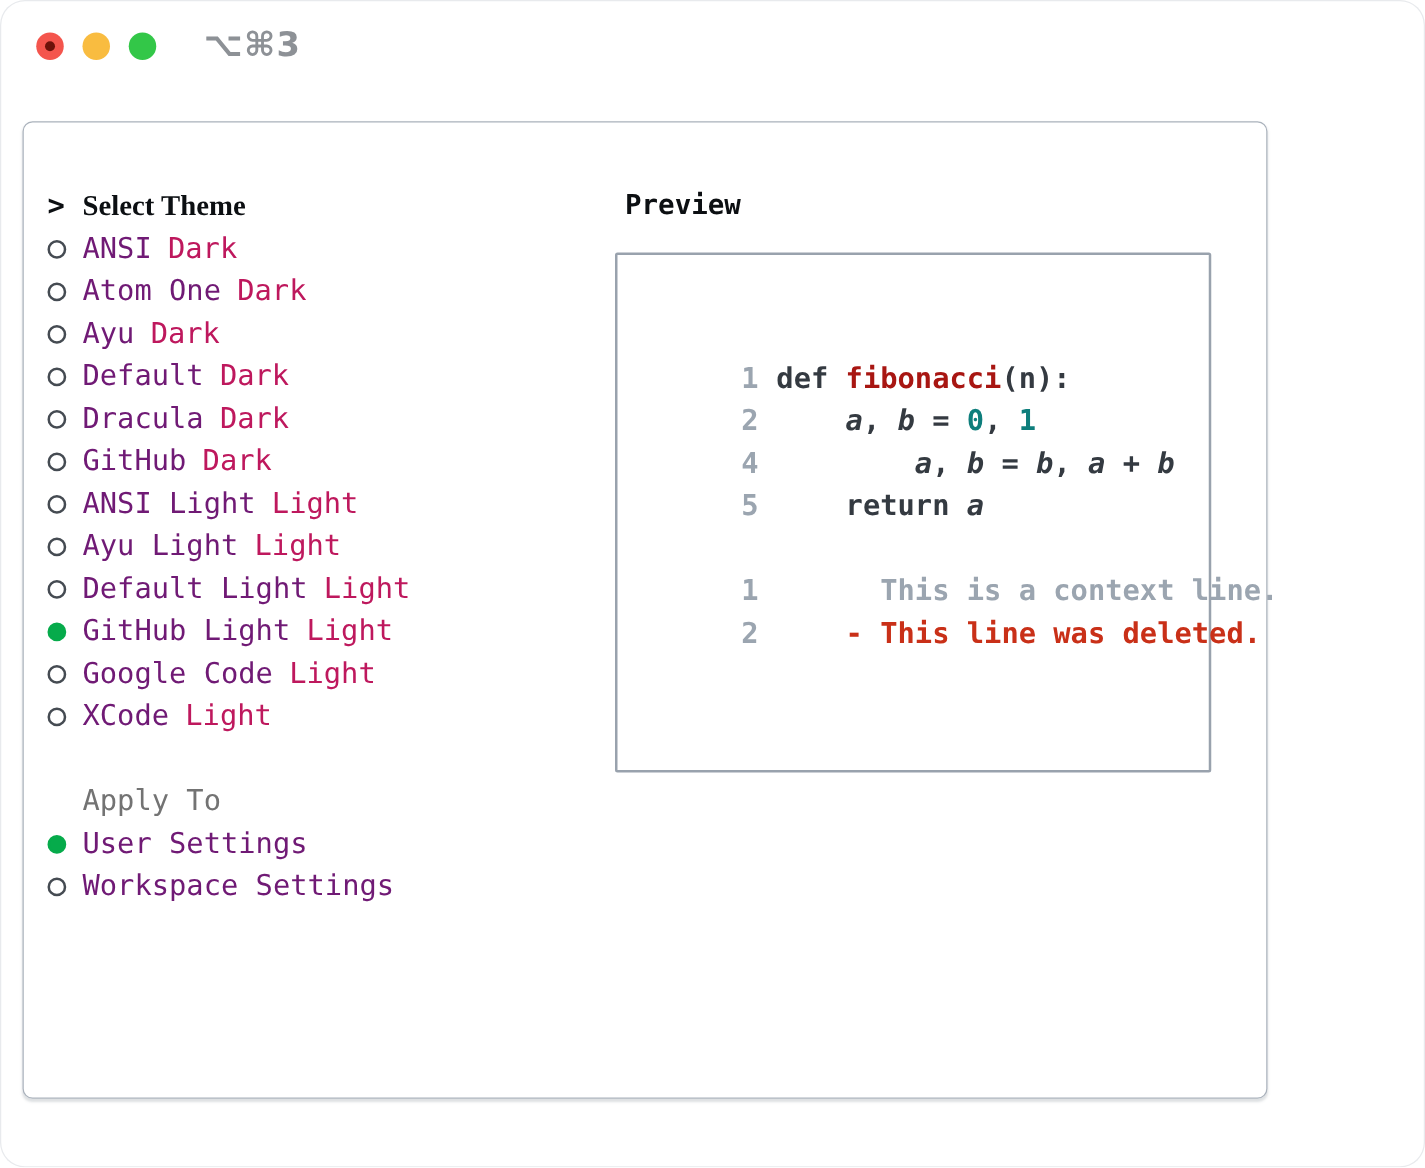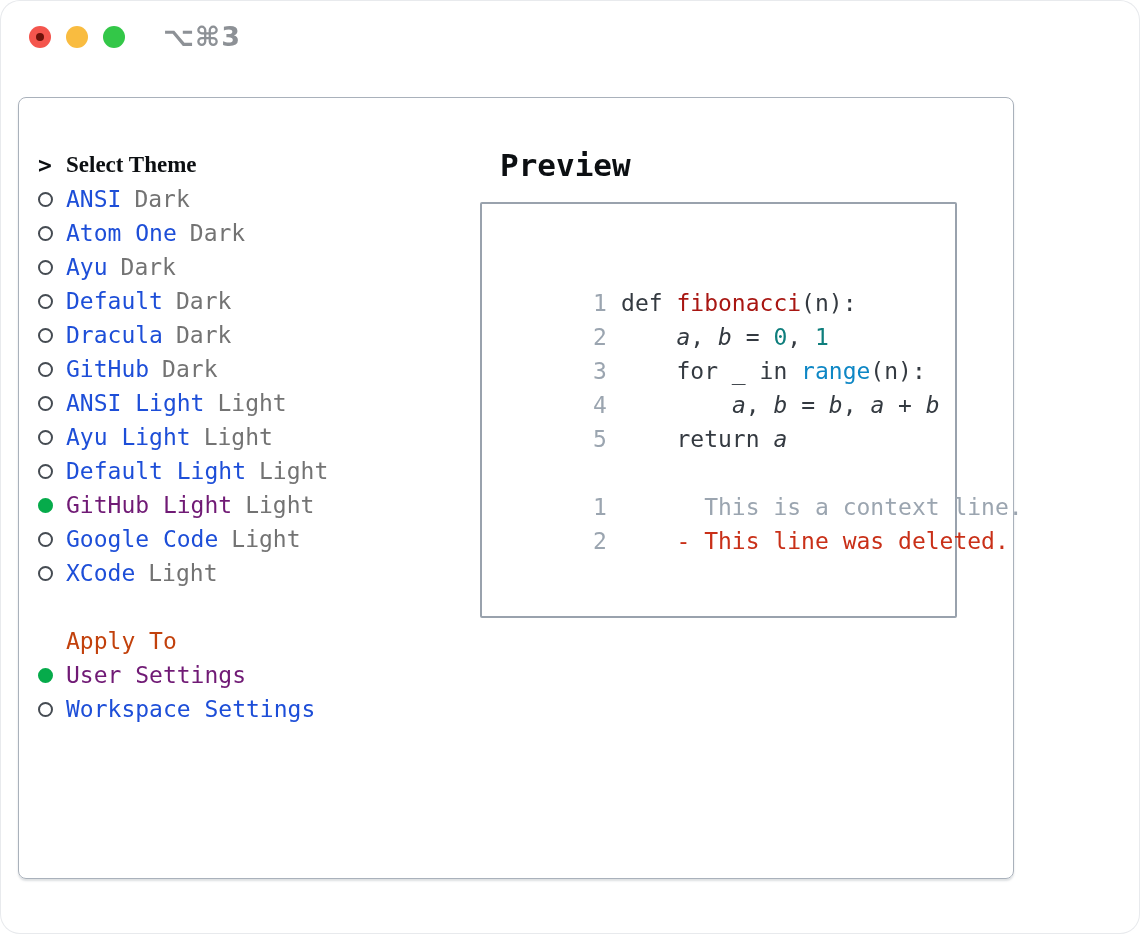--- a/index.html
+++ b/index.html
@@ -24,33 +24,33 @@
     border:1.5px solid #a9b1bb; border-radius:8px; box-sizing:border-box;
     box-shadow:0 2px 2px rgba(120,130,140,.25);}
   
   .left-col{position:absolute; left:38px; top:148px; width:440px;}
   .row{display:flex; align-items:center; gap:13px; height:34px; font-size:23px; white-space:pre;}
   .marker{display:inline-block; width:15px; flex:0 0 15px; text-align:left;}
   .cursor{font-weight:bold; color:#0c0f12;}
   .radio{display:inline-block; width:15px; height:15px; flex:0 0 15px; box-sizing:border-box;
     border:2px solid #454b52; border-radius:50%; background:transparent;}
   .row[data-selected="true"] .radio{background:#06ab4b; border-color:#06ab4b;}
-  .name{color:#1d4ed8;}
+  .name{color:#701a75;}
   .row[data-selected="true"] .name{color:#701a75;}
-  .variant{color:#737373;}
+  .variant{color:#be185d;}
   .htext{font-weight:bold; color:#0c0f12;font-family:Liberation Serif, serif;}
-  .subhead .name{color:#c2410c;}
+  .subhead .name{color:#737373;}
   .spacer{height:34px;}
   .hint{font-size:23px; line-height:34px; color:#9ba5b0; white-space:pre;}
   
   .preview-title{position:absolute; left:500px; top:148px; height:34px; line-height:34px;
-    font-size:31px; font-weight:bold; color:#0c0f12;}
-  .preview-box{position:absolute; left:480px; top:202px; width:477px; height:416px;
+    font-size:22px; font-weight:bold; color:#0c0f12;}
+  .preview-box{position:absolute; left:492px; top:202px; width:477px; height:416px;
     box-sizing:border-box; border:2px solid #99a2ad; border-radius:2px;
-    padding:48px 0 0 28px; background:#ffffff;}
+    padding:48px 0 0 16px; background:#ffffff;font-weight:bold;}
   .cl{height:34px; line-height:34px; font-size:23px; white-space:pre;}
   .ln{display:inline-block; width:28px; color:#9ba5b0;}
   .tok[data-tok="plain"]{color:#343a41;}
   .tok[data-tok="func"]{color:#a81612;}
   .tok[data-tok="var"]{color:#343a41; font-style:italic;}
   .tok[data-tok="num"]{color:#0e7e7c;}
   .tok[data-tok="builtin"]{color:#0e87c5;}
   .tok[data-tok="ctx"]{color:#9ba5b0;}
   .tok[data-tok="del"]{color:#c93018;}
   .tok[data-tok="add"]{color:#0abf0a;}
@@ -159,23 +159,20 @@
   <div class="preview-title">Preview</div>
 
   <div class="preview-box">
     <div class="cl">
       <span class="ln">1</span><span class="tok" data-tok="plain">def </span><span class="tok" data-tok="func">fibonacci</span><span class="tok" data-tok="plain">(n):</span>
     </div>
     <div class="cl">
       <span class="ln">2</span><span class="tok" data-tok="plain">    </span><span class="tok" data-tok="var">a</span><span class="tok" data-tok="plain">, </span><span class="tok" data-tok="var">b</span><span class="tok" data-tok="plain"> = </span><span class="tok" data-tok="num">0</span><span class="tok" data-tok="plain">, </span><span class="tok" data-tok="num">1</span>
     </div>
     <div class="cl">
-      <span class="ln">3</span><span class="tok" data-tok="plain">    for _ in </span><span class="tok" data-tok="builtin">range</span><span class="tok" data-tok="plain">(n):</span>
-    </div>
-    <div class="cl">
       <span class="ln">4</span><span class="tok" data-tok="plain">        </span><span class="tok" data-tok="var">a</span><span class="tok" data-tok="plain">, </span><span class="tok" data-tok="var">b</span><span class="tok" data-tok="plain"> = </span><span class="tok" data-tok="var">b</span><span class="tok" data-tok="plain">, </span><span class="tok" data-tok="var">a</span><span class="tok" data-tok="plain"> + </span><span class="tok" data-tok="var">b</span>
     </div>
     <div class="cl">
       <span class="ln">5</span><span class="tok" data-tok="plain">    return </span><span class="tok" data-tok="var">a</span>
     </div>
     <div class="cl">
       <span class="ln"></span>
     </div>
     <div class="cl">
       <span class="ln">1</span><span class="tok" data-tok="ctx">      This is a context line.</span>

